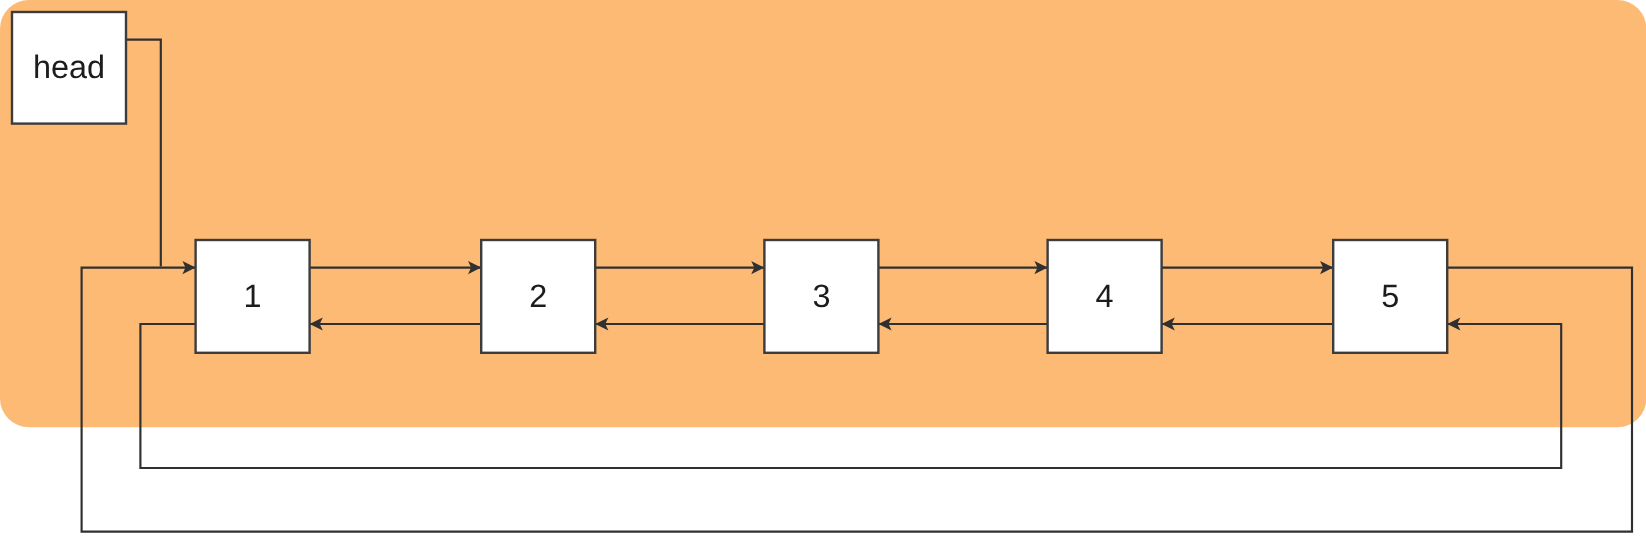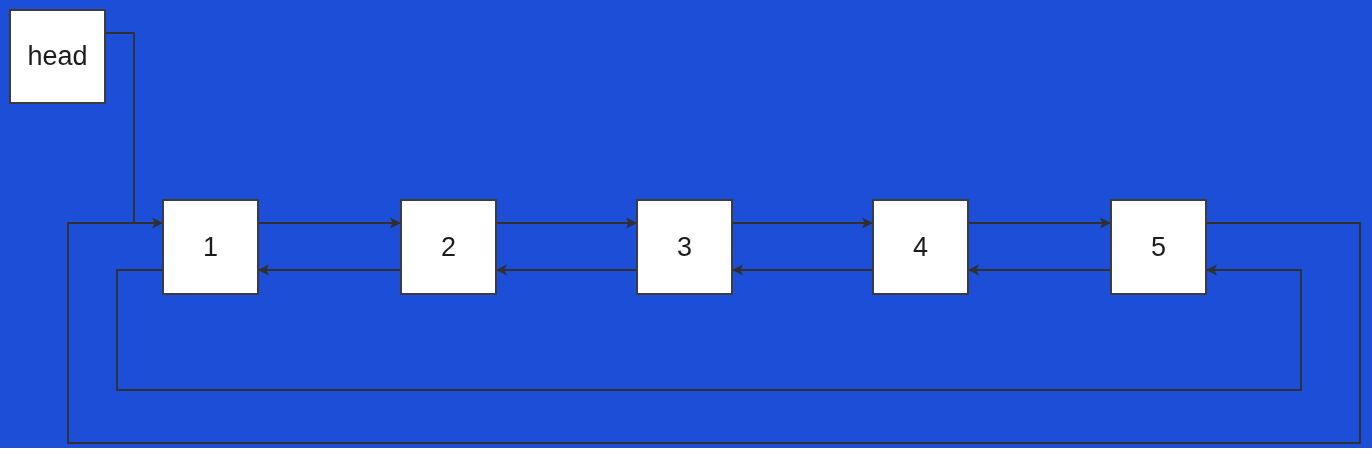--- a/index.html
+++ b/index.html
@@ -7,22 +7,23 @@
     padding: 0;
     background: #ffffff;
     width: 1372px;
     height: 456px;
     overflow: hidden;
     font-family: "Liberation Sans", sans-serif;
   }
   .canvas {
     position: relative;
     width: 1372px;
-    height: 448px;
-    background: #1d4ed8;
+    height: 356px;
+    background: #fdba74;
+    border-radius: 24px;
   }
   svg { display: block; }
   .node-rect {
     fill: #ffffff;
     stroke: #3c3c3c;
     stroke-width: 2;
   }
   .edge {
     fill: none;
     stroke: #303030;

